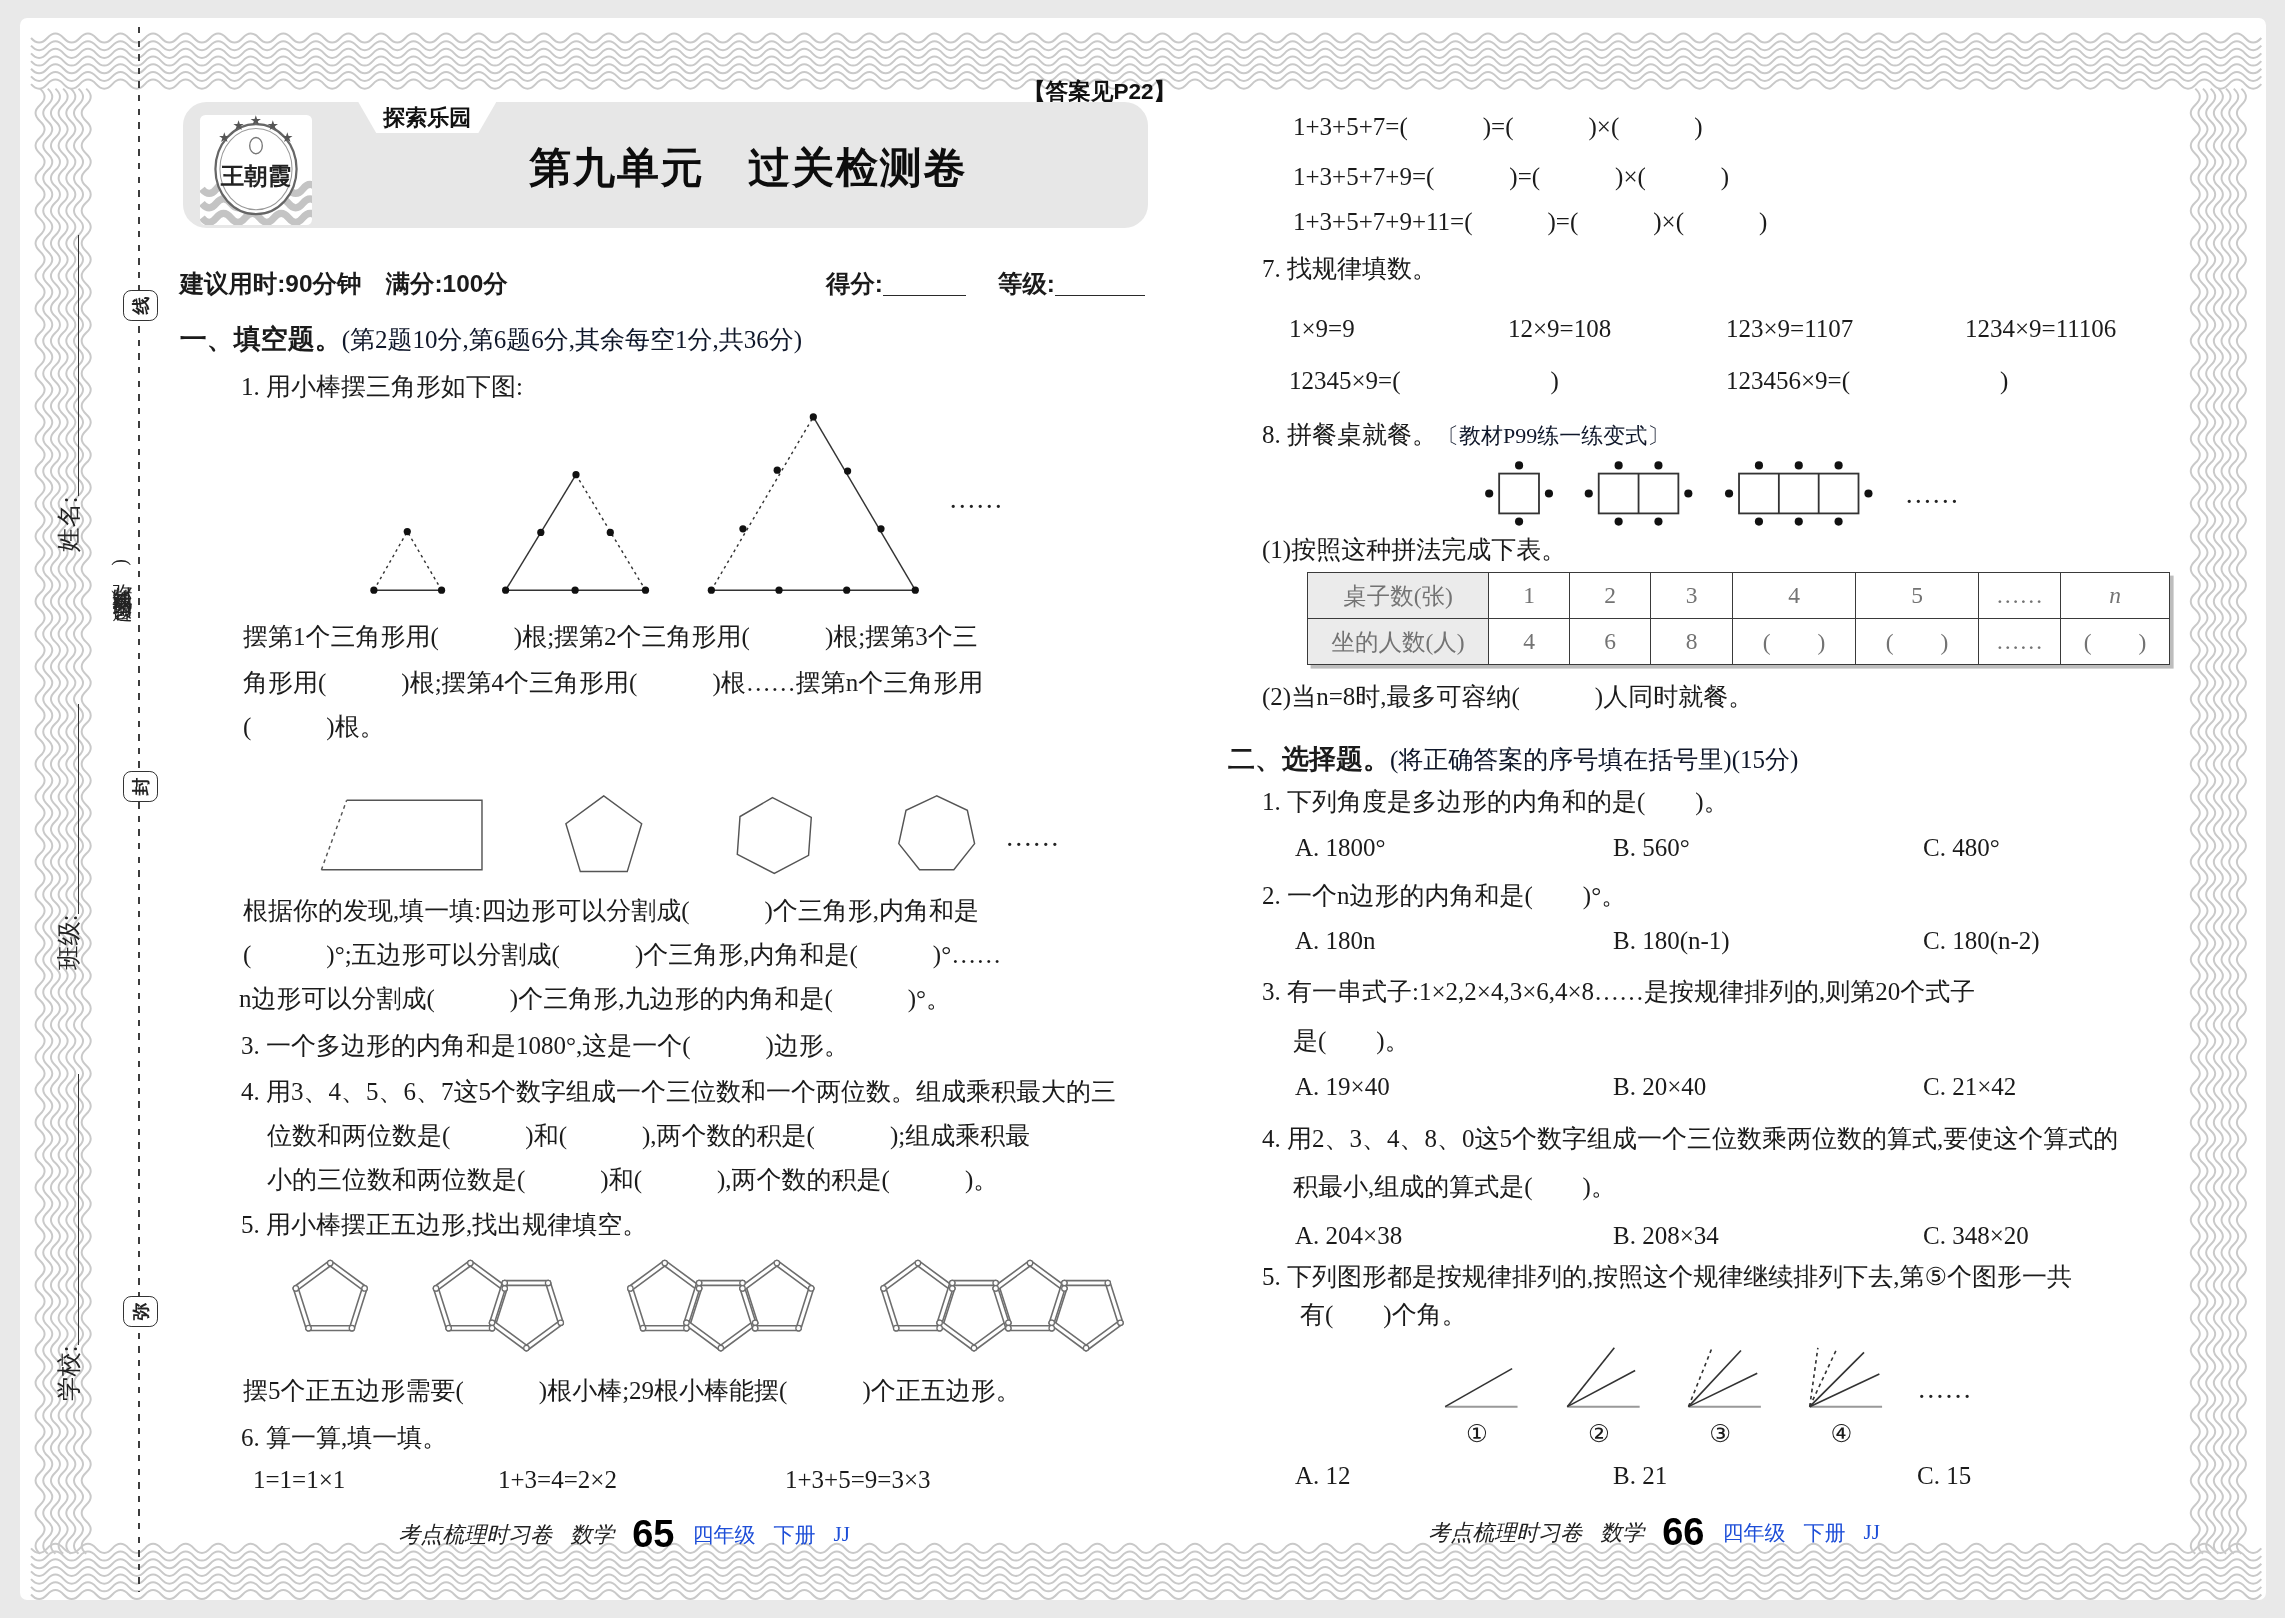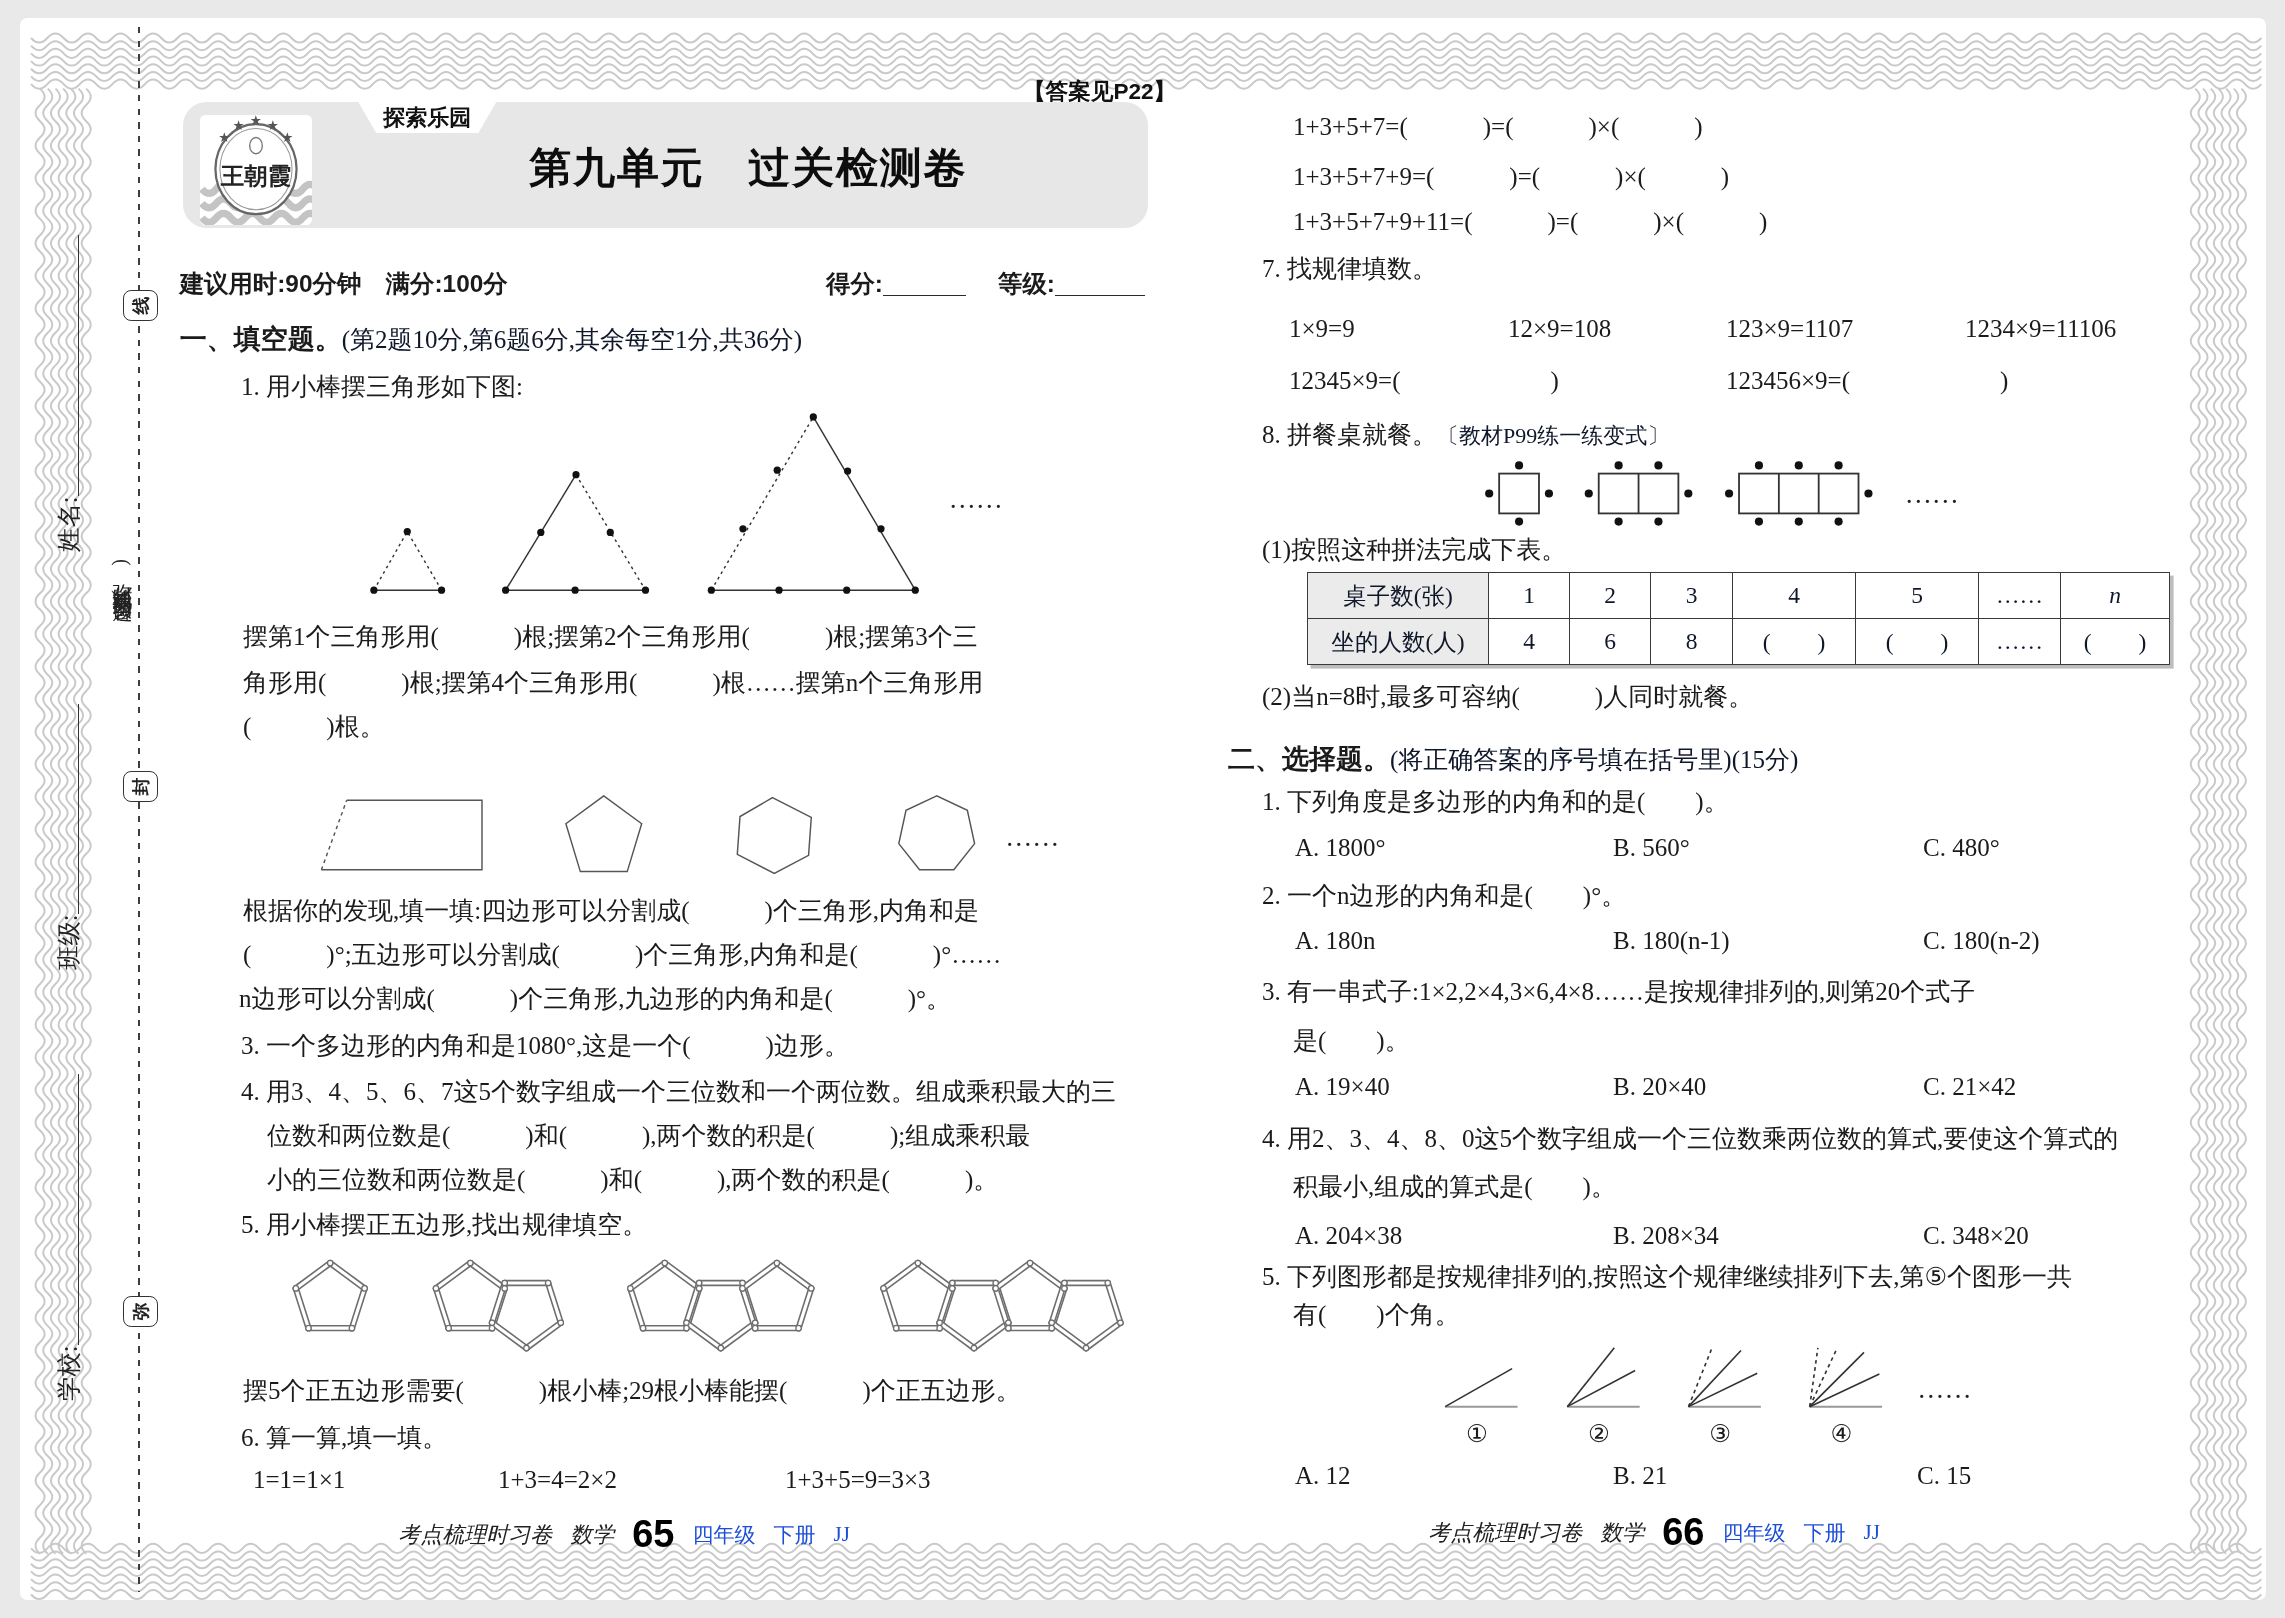--- a/index.html
+++ b/index.html
@@ -33,21 +33,21 @@
     clip-path:polygon(0 0,100% 0,87% 100%,13% 100%);display:flex;align-items:center;justify-content:center;
     font:bold 22px "Liberation Sans","DejaVu Sans",sans-serif;color:#111;}
   .title{position:absolute;left:346px;top:38px;font:bold 42px "Liberation Sans","DejaVu Sans",sans-serif;
     color:#0d0d0d;letter-spacing:1.8px;white-space:nowrap;}
   .logo{position:absolute;left:17px;top:12.7px;width:112px;height:110px;background:#fff;border-radius:5.4px;overflow:hidden;}
   .ansref{position:absolute;left:856px;top:76px;font:bold 22.6px "Liberation Sans","DejaVu Sans",sans-serif;color:#111;}
   .blankline{display:inline-block;border-bottom:1.8px solid #2a2a2a;height:23.5px;vertical-align:-3.6px;}
   
   #q8table{position:absolute;left:79px;top:563px;border-collapse:collapse;table-layout:fixed;
     box-shadow:3.6px 3.6px 0 #bdbdbd;background:#fff;}
-  #q8table td{border:1.8px solid #3a3a3a;text-align:center;font-size:23.5px;color:#0f172a;
+  #q8table td{border:1.8px solid #3a3a3a;text-align:center;font-size:23.5px;color:#737373;
     height:45px;padding:0;overflow:hidden;}
   #q8table td.hd{background:#ebebeb;}
   #q8table .it{font-style:italic;font-family:"Liberation Serif",serif;}
   
   .footer{position:absolute;display:flex;align-items:center;gap:18px;white-space:nowrap;}
   .footer .ser{font-style:italic;font-size:22px;color:#222;}
   .footer .pg{font:bold 38px "Liberation Sans","DejaVu Sans",sans-serif;color:#000;}
   .footer .meta2{font-size:21px;color:#1d4ed8;}
   svg{display:block;}
   .figtext{font-size:30px;fill:#222;}
@@ -481,21 +481,21 @@
     <div class="t" style="left:385px;top:1062px;">B. 20×40</div>
     <div class="t" style="left:695px;top:1062px;">C. 21×42</div>
 
     <div class="t" style="left:34px;top:1114px;">4. 用2、3、4、8、0这5个数字组成一个三位数乘两位数的算式,要使这个算式的</div>
     <div class="t" style="left:65px;top:1162px;">积最小,组成的算式是(　　)。</div>
     <div class="t" style="left:67px;top:1211px;">A. 204×38</div>
     <div class="t" style="left:385px;top:1211px;">B. 208×34</div>
     <div class="t" style="left:695px;top:1211px;">C. 348×20</div>
 
     <div class="t" style="left:34px;top:1252px;">5. 下列图形都是按规律排列的,按照这个规律继续排列下去,第⑤个图形一共</div>
-    <div class="t" style="left:65px;top:1290px;">有(　　)个角。</div>
+    <div class="t" style="left:72px;top:1290px;">有(　　)个角。</div>
 
     <svg style="position:absolute;left:181px;top:1337px;" width="597" height="105" viewBox="0 0 660 116">
       <g stroke="#999" stroke-width="2.2">
         <line x1="40" y1="67" x2="120" y2="67"></line>
           <line x1="175" y1="67" x2="255" y2="67"></line>
         <line x1="309" y1="67" x2="389" y2="67"></line>
           <line x1="443" y1="67" x2="523" y2="67"></line>
       </g>
       <g stroke="#333" stroke-width="1.8">
         <line x1="40" y1="67" x2="114" y2="25"></line>

